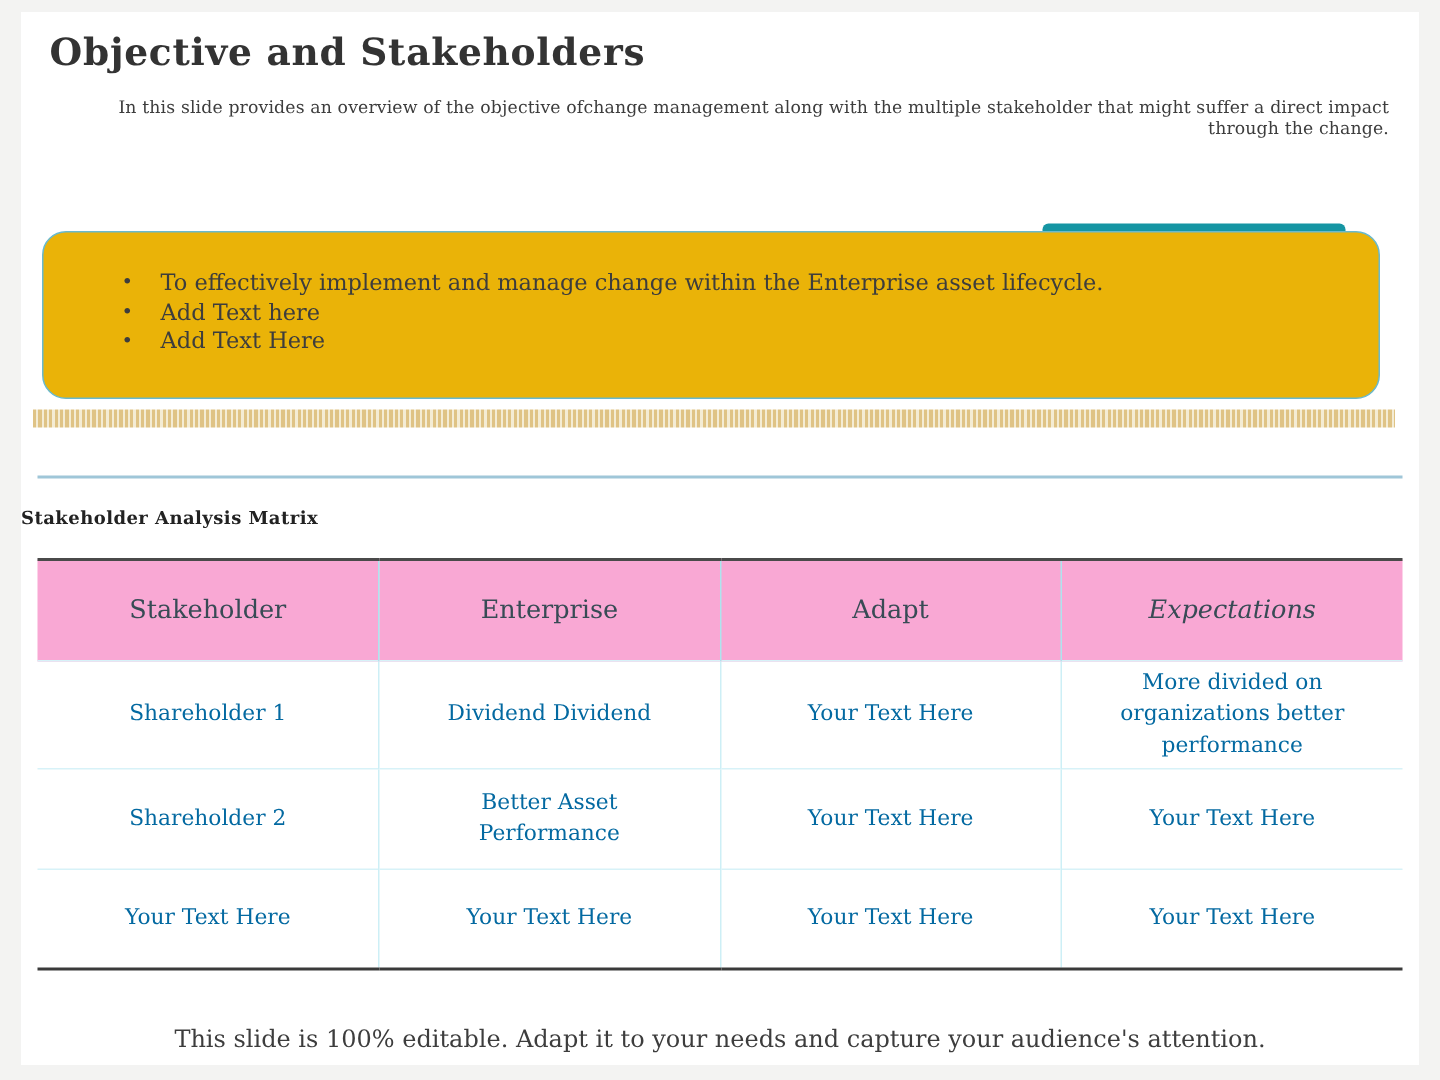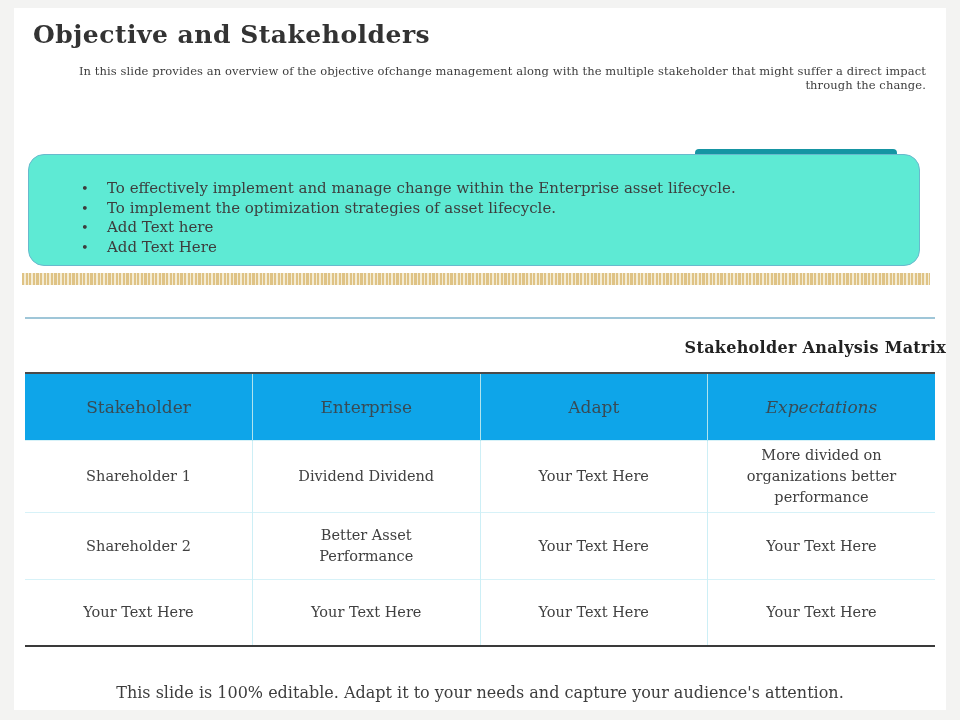--- a/index.html
+++ b/index.html
@@ -19,21 +19,21 @@
     font-size:25px;font-weight:700;color:#333333;
     letter-spacing:0.5px;
   }
   .subtitle{
     position:absolute;left:19px;top:56px;right:20px;
     font-size:11.5px;color:#3d3d3d;letter-spacing:0.1px;text-align:right;
   }
   
   .obj-box{
     position:absolute;left:14px;top:146px;width:890px;height:110px;
-    border:1.5px solid #69b9cd;border-radius:16px;background:#5eead4;
+    border:1.5px solid #69b9cd;border-radius:16px;background:#eab308;
   }
   .accent-bar{
     position:absolute;left:681px;top:141px;width:202px;height:14px;
     border-radius:4px;background:#1595a3;
   }
   .obj-list{
     list-style:none;margin:0;padding:24px 0 0 52px;
   }
   .obj-list li{
     font-size:15px;color:#3d3d3d;line-height:19.5px;position:relative;
@@ -48,38 +48,38 @@
     background:repeating-linear-gradient(90deg,
       #dfc385 0px,#dfc385 2.2px,#f4ecd4 2.2px,#f4ecd4 3.6px);
   }
   
   .rule{
     position:absolute;left:11px;top:309px;width:910px;height:2px;
     background:#9fc6d8;
   }
   .matrix-title{
     position:absolute;left:0;top:330px;width:100%;
-    text-align:right;font-size:16px;font-weight:700;color:#222222;
+    text-align:left;font-size:12px;font-weight:700;color:#222222;
     letter-spacing:0.3px;
   }
   
   .table{
     position:absolute;left:11px;top:364px;width:910px;
     border-collapse:collapse;table-layout:fixed;
   }
   .table th{
-    background:#0ea5e9;color:#384b55;font-weight:400;
+    background:#f9a8d4;color:#384b55;font-weight:400;
     font-size:17px;height:64px;
     border-top:2px solid #4a4a4a;
     border-left:1px solid #aee4ee;border-right:1px solid #aee4ee;
   }
   .table th:first-child{border-left:none;}
   .table th:last-child{border-right:none;font-style:italic;}
   .table td{
-    font-size:14.5px;color:#404040;text-align:center;
+    font-size:14.5px;color:#0369a1;text-align:center;
     border-left:1px solid #cdeff6;border-right:1px solid #cdeff6;
     border-top:1px solid #d7f2f8;
     padding:4px 26px;line-height:21px;
   }
   .table td:first-child{border-left:none;}
   .table td:last-child{border-right:none;}
   .table tr.r1 td{height:62px;}
   .table tr.r2 td{height:58px;}
   .table tr.r3 td{height:57px;border-bottom:2px solid #3a3a3a;}
   
@@ -93,21 +93,20 @@
 
 <div class="slide">
 
   <div class="title">Objective and Stakeholders</div>
   <div class="subtitle">In this slide provides an overview of the objective ofchange management along with the multiple stakeholder that might suffer a direct impact through the change.</div>
 
   <div class="accent-bar"></div>
   <div class="obj-box">
     <ul class="obj-list">
       <li>To effectively implement and manage change within the Enterprise asset lifecycle.</li>
-      <li>To implement the optimization strategies of asset lifecycle.</li>
       <li>Add Text here</li>
       <li>Add Text Here</li>
     </ul>
   </div>
 
   <div class="stripes"></div>
   <div class="rule"></div>
 
   <div class="matrix-title">Stakeholder Analysis Matrix</div>
 

